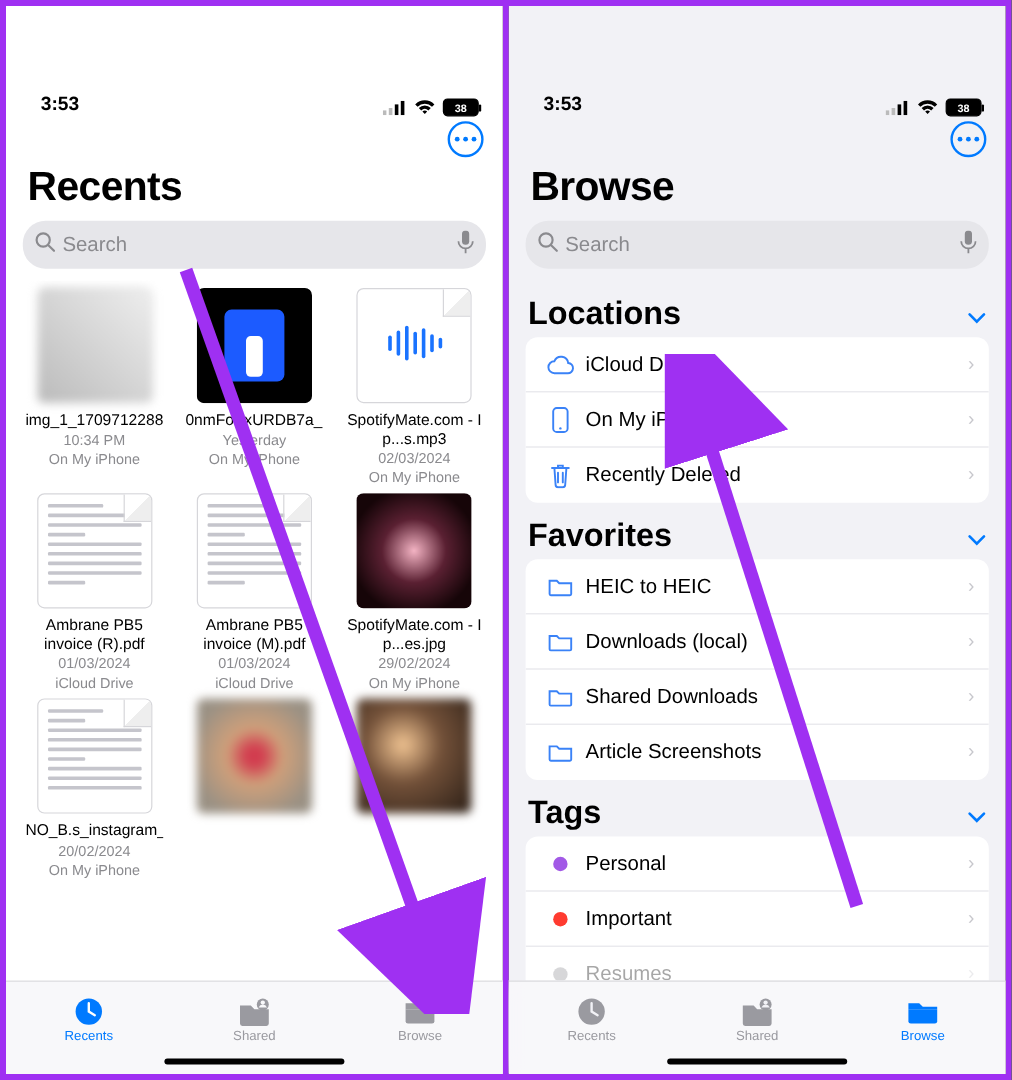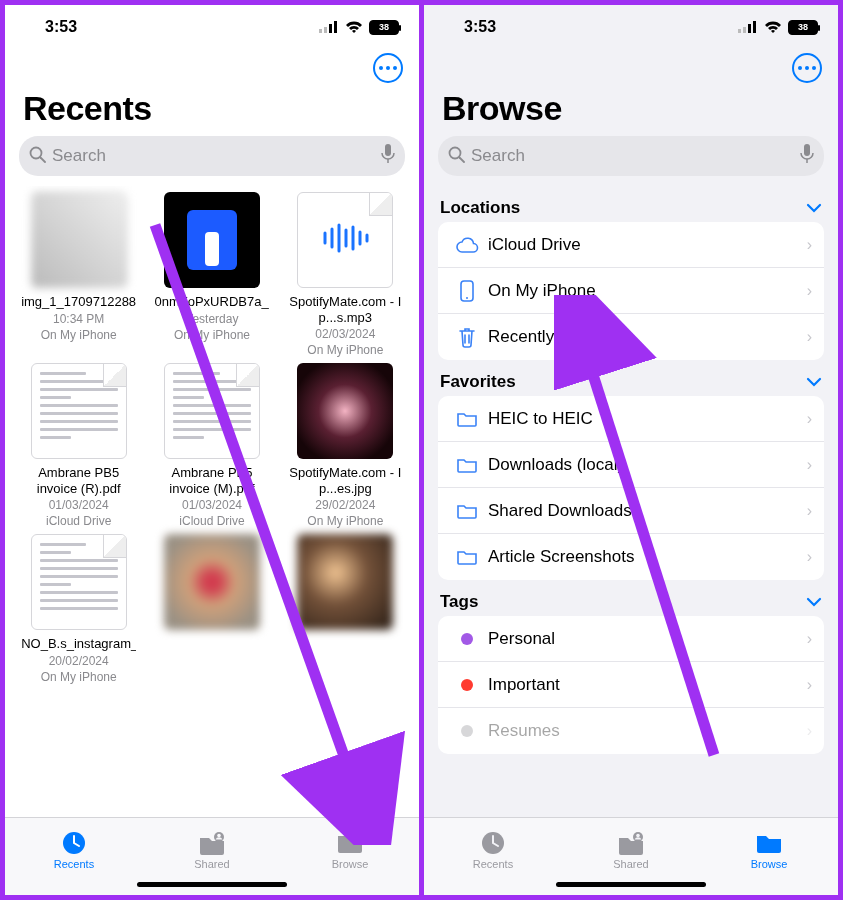--- a/index.html
+++ b/index.html
@@ -24,24 +24,25 @@
     width: 5px;
     background: #9f30f2;
     flex: 0 0 auto;
   }
 
   
   .status-bar {
     height: 44px;
     display: flex;
     justify-content: space-between;
-    align-items: center;
-    padding: 0 20px 0 40px;
+    align-items: flex-end;
+    padding: 0 20px 0 29px;
     font-weight: 600;
     font-size: 16px;
+    margin-top: 48px;
   }
   .status-right { display: flex; align-items: center; gap: 6px; }
   .battery-pill {
     display: inline-flex; align-items: center; justify-content: center;
     width: 30px; height: 15px; border: 1px solid #000; border-radius: 4px;
     font-size: 9px; font-weight: 700; position: relative; background:#000; color:#fff;
   }
   .battery-pill::after { content:''; position:absolute; right:-3px; top:4px; width:2px; height:6px; background:#000; border-radius:1px;}
   .signal-icon svg, .wifi-icon svg { display:block; }
 
@@ -113,21 +114,21 @@
   .tab { flex:1; display:flex; flex-direction:column; align-items:center; justify-content:center; gap:2px;
     font-size:11px; color:#9a9aa0; }
   .tab.active { color:#007aff; }
   .tab .ticon { width:30px; height:26px; display:flex; align-items:center; justify-content:center; }
   .home-ind { height: 5px; width:150px; background:#000; border-radius:3px; margin: 0 auto 8px auto; }
 
   
   .section {
     padding: 12px 16px 4px 16px;
     display:flex; justify-content:space-between; align-items:center;
-    font-weight:700; font-size:17px;
+    font-weight:700; font-size:27px;
   }
   .section .chev { color:#007aff; }
   .card {
     background:#fff; border-radius:10px; margin: 0 14px; overflow:hidden;
   }
   .card.bottom-fade { position:relative;}
   .row {
     display:flex; align-items:center; height:46px; padding: 0 12px 0 14px;
     border-bottom: 0.5px solid #e5e5ea;
   }

